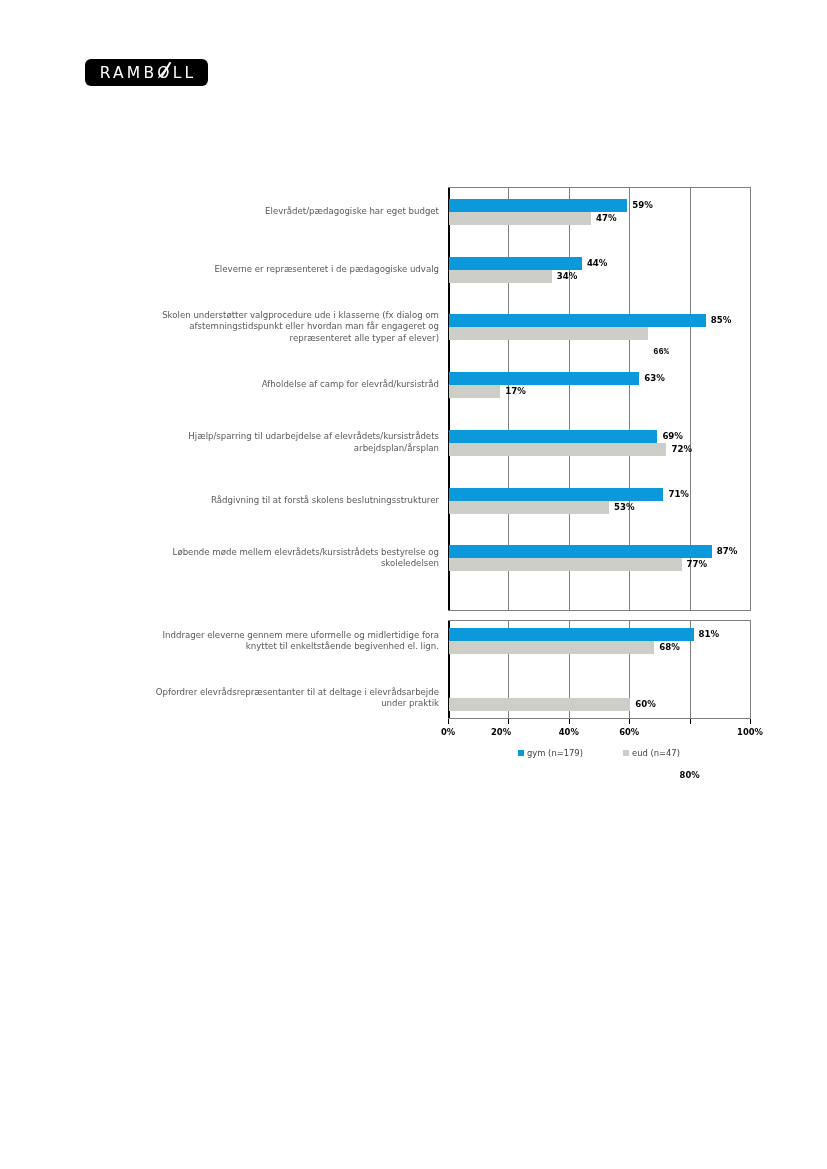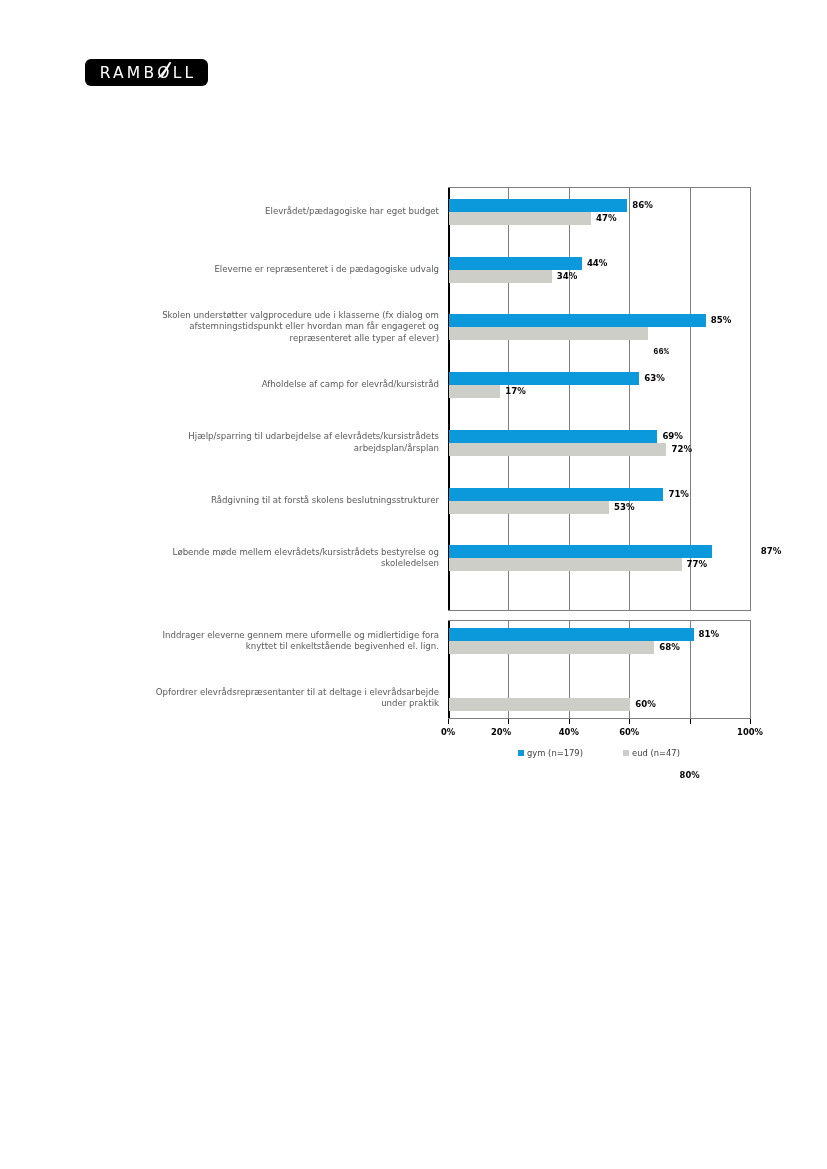--- a/index.html
+++ b/index.html
@@ -180,21 +180,21 @@
       <div class="cat-label-holder" style="top: 309.9px;">Skolen understøtter valgprocedure ude i klasserne (fx dialog om afstemningstidspunkt eller hvordan man får engageret og repræsenteret alle typer af elever)</div>
       <div class="cat-label-holder" style="top: 379.1px;">Afholdelse af camp for elevråd/kursistråd</div>
       <div class="cat-label-holder" style="top: 431.3px;">Hjælp/sparring til udarbejdelse af elevrådets/kursistrådets arbejdsplan/årsplan</div>
       <div class="cat-label-holder" style="top: 494.5px;">Rådgivning til at forstå skolens beslutningsstrukturer</div>
       <div class="cat-label-holder" style="top: 546.7px;">Løbende møde mellem elevrådets/kursistrådets bestyrelse og skoleledelsen</div>
       <div class="cat-label-holder" style="top: 629.5px;">Inddrager eleverne gennem mere uformelle og midlertidige fora knyttet til enkeltstående begivenhed el. lign.</div>
       <div class="cat-label-holder" style="top: 686.5px;">Opfordrer elevrådsrepræsentanter til at deltage i elevrådsarbejde under praktik</div>
     </div>
   <div id="bars-layer">
       <div class="bar gym" style="left: 449px; top: 199px; width: 178.18px;"></div>
-      <div class="bar-value" style="left: 632.18px; top: 199px;">86%</div>
+      <div class="bar-value" style="left: 632.18px; top: 199px;">59%</div>
       <div class="bar eud" style="left: 449px; top: 212px; width: 141.94px;"></div>
       <div class="bar-value" style="left: 595.94px; top: 212px;">47%</div>
       <div class="bar gym" style="left: 449px; top: 256.7px; width: 132.88px;"></div>
       <div class="bar-value" style="left: 586.88px; top: 256.7px;">44%</div>
       <div class="bar eud" style="left: 449px; top: 269.7px; width: 102.68px;"></div>
       <div class="bar-value" style="left: 556.68px; top: 269.7px;">34%</div>
       <div class="bar gym" style="left: 449px; top: 314.4px; width: 256.7px;"></div>
       <div class="bar-value" style="left: 710.7px; top: 314.4px;">85%</div>
       <div class="bar eud" style="left: 449px; top: 327.4px; width: 199.32px;"></div>
       <div class="bar-value" style="left: 653.32px; top: 346px; font-family: Liberation Mono, monospace;">66%</div>
@@ -204,21 +204,21 @@
       <div class="bar-value" style="left: 505.34px; top: 385.1px;">17%</div>
       <div class="bar gym" style="left: 449px; top: 429.8px; width: 208.38px;"></div>
       <div class="bar-value" style="left: 662.38px; top: 429.8px;">69%</div>
       <div class="bar eud" style="left: 449px; top: 442.8px; width: 217.44px;"></div>
       <div class="bar-value" style="left: 671.44px; top: 442.8px;">72%</div>
       <div class="bar gym" style="left: 449px; top: 487.5px; width: 214.42px;"></div>
       <div class="bar-value" style="left: 668.42px; top: 487.5px;">71%</div>
       <div class="bar eud" style="left: 449px; top: 500.5px; width: 160.06px;"></div>
       <div class="bar-value" style="left: 614.06px; top: 500.5px;">53%</div>
       <div class="bar gym" style="left: 449px; top: 545.2px; width: 262.74px;"></div>
-      <div class="bar-value" style="left: 716.74px; top: 545.2px; margin-left: 44px;">87%</div>
+      <div class="bar-value" style="left: 716.74px; top: 545.2px;">87%</div>
       <div class="bar eud" style="left: 449px; top: 558.2px; width: 232.54px;"></div>
       <div class="bar-value" style="left: 686.54px; top: 558.2px;">77%</div>
       <div class="bar gym" style="left: 449px; top: 628px; width: 244.62px;"></div>
       <div class="bar-value" style="left: 698.62px; top: 628px;">81%</div>
       <div class="bar eud" style="left: 449px; top: 641px; width: 205.36px;"></div>
       <div class="bar-value" style="left: 659.36px; top: 641px;">68%</div>
       <div class="bar eud" style="left: 449px; top: 698px; width: 181.2px;"></div>
       <div class="bar-value" style="left: 635.2px; top: 698px;">60%</div>
     </div>
 

